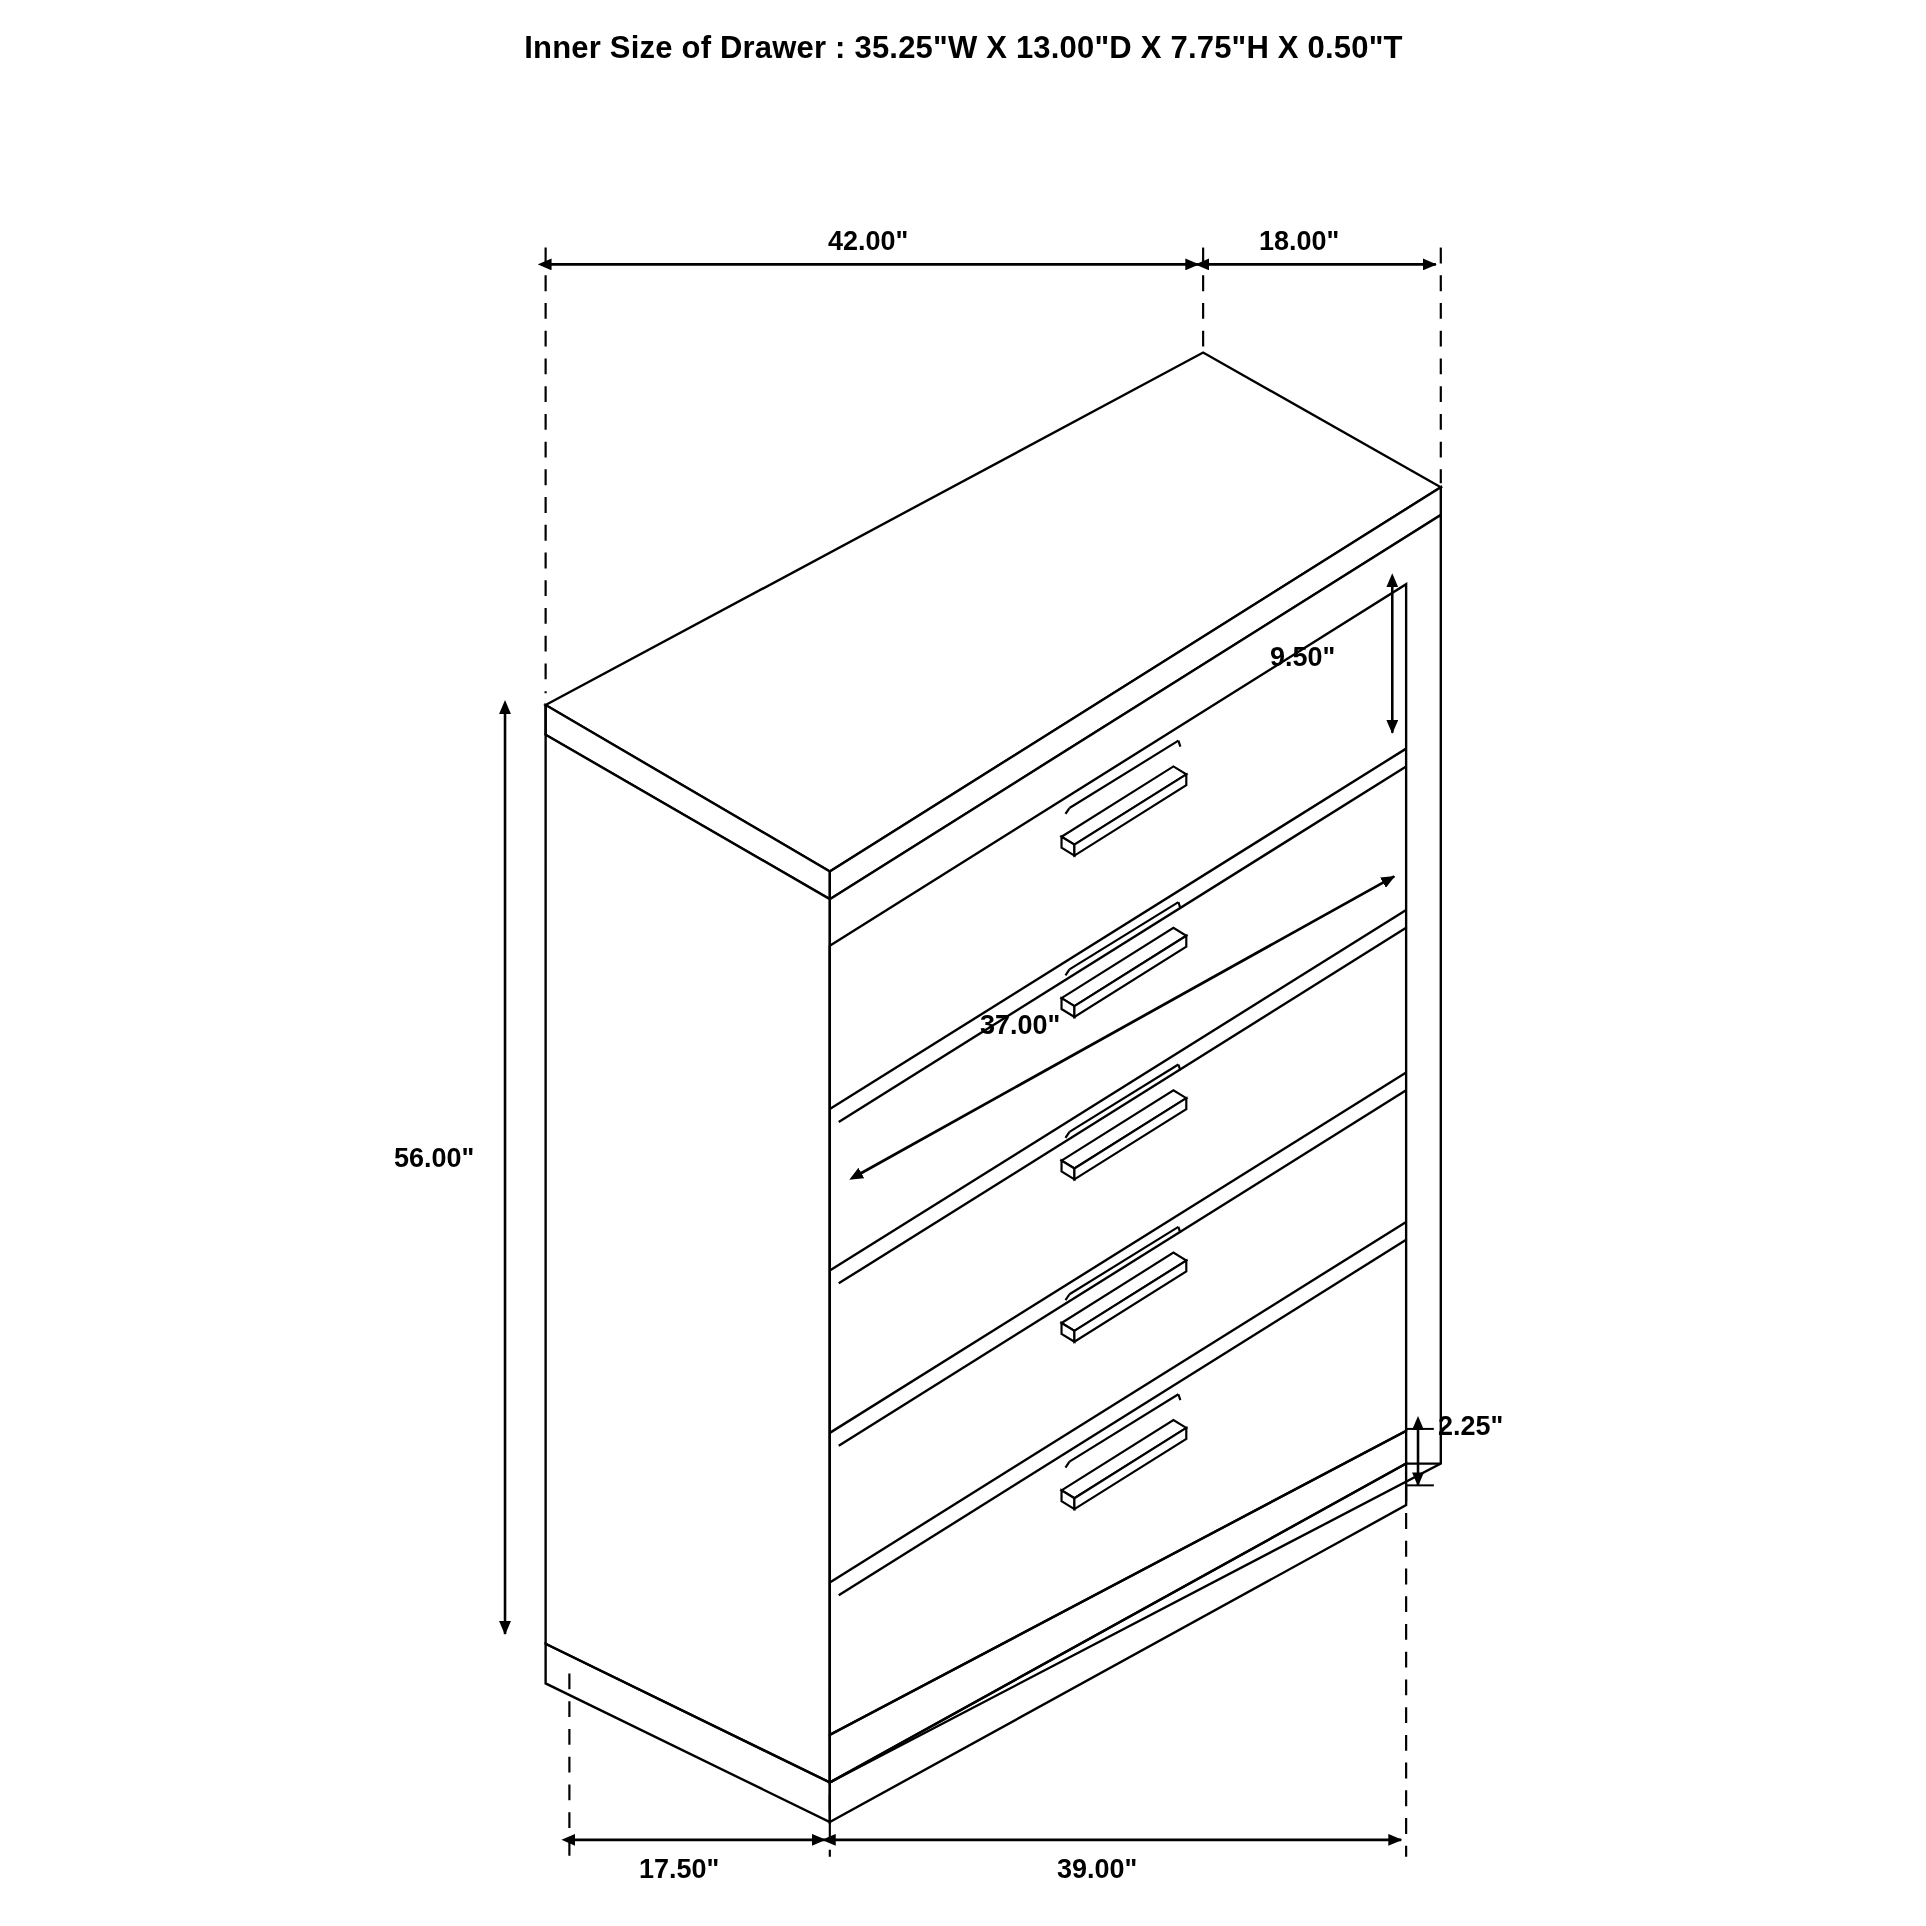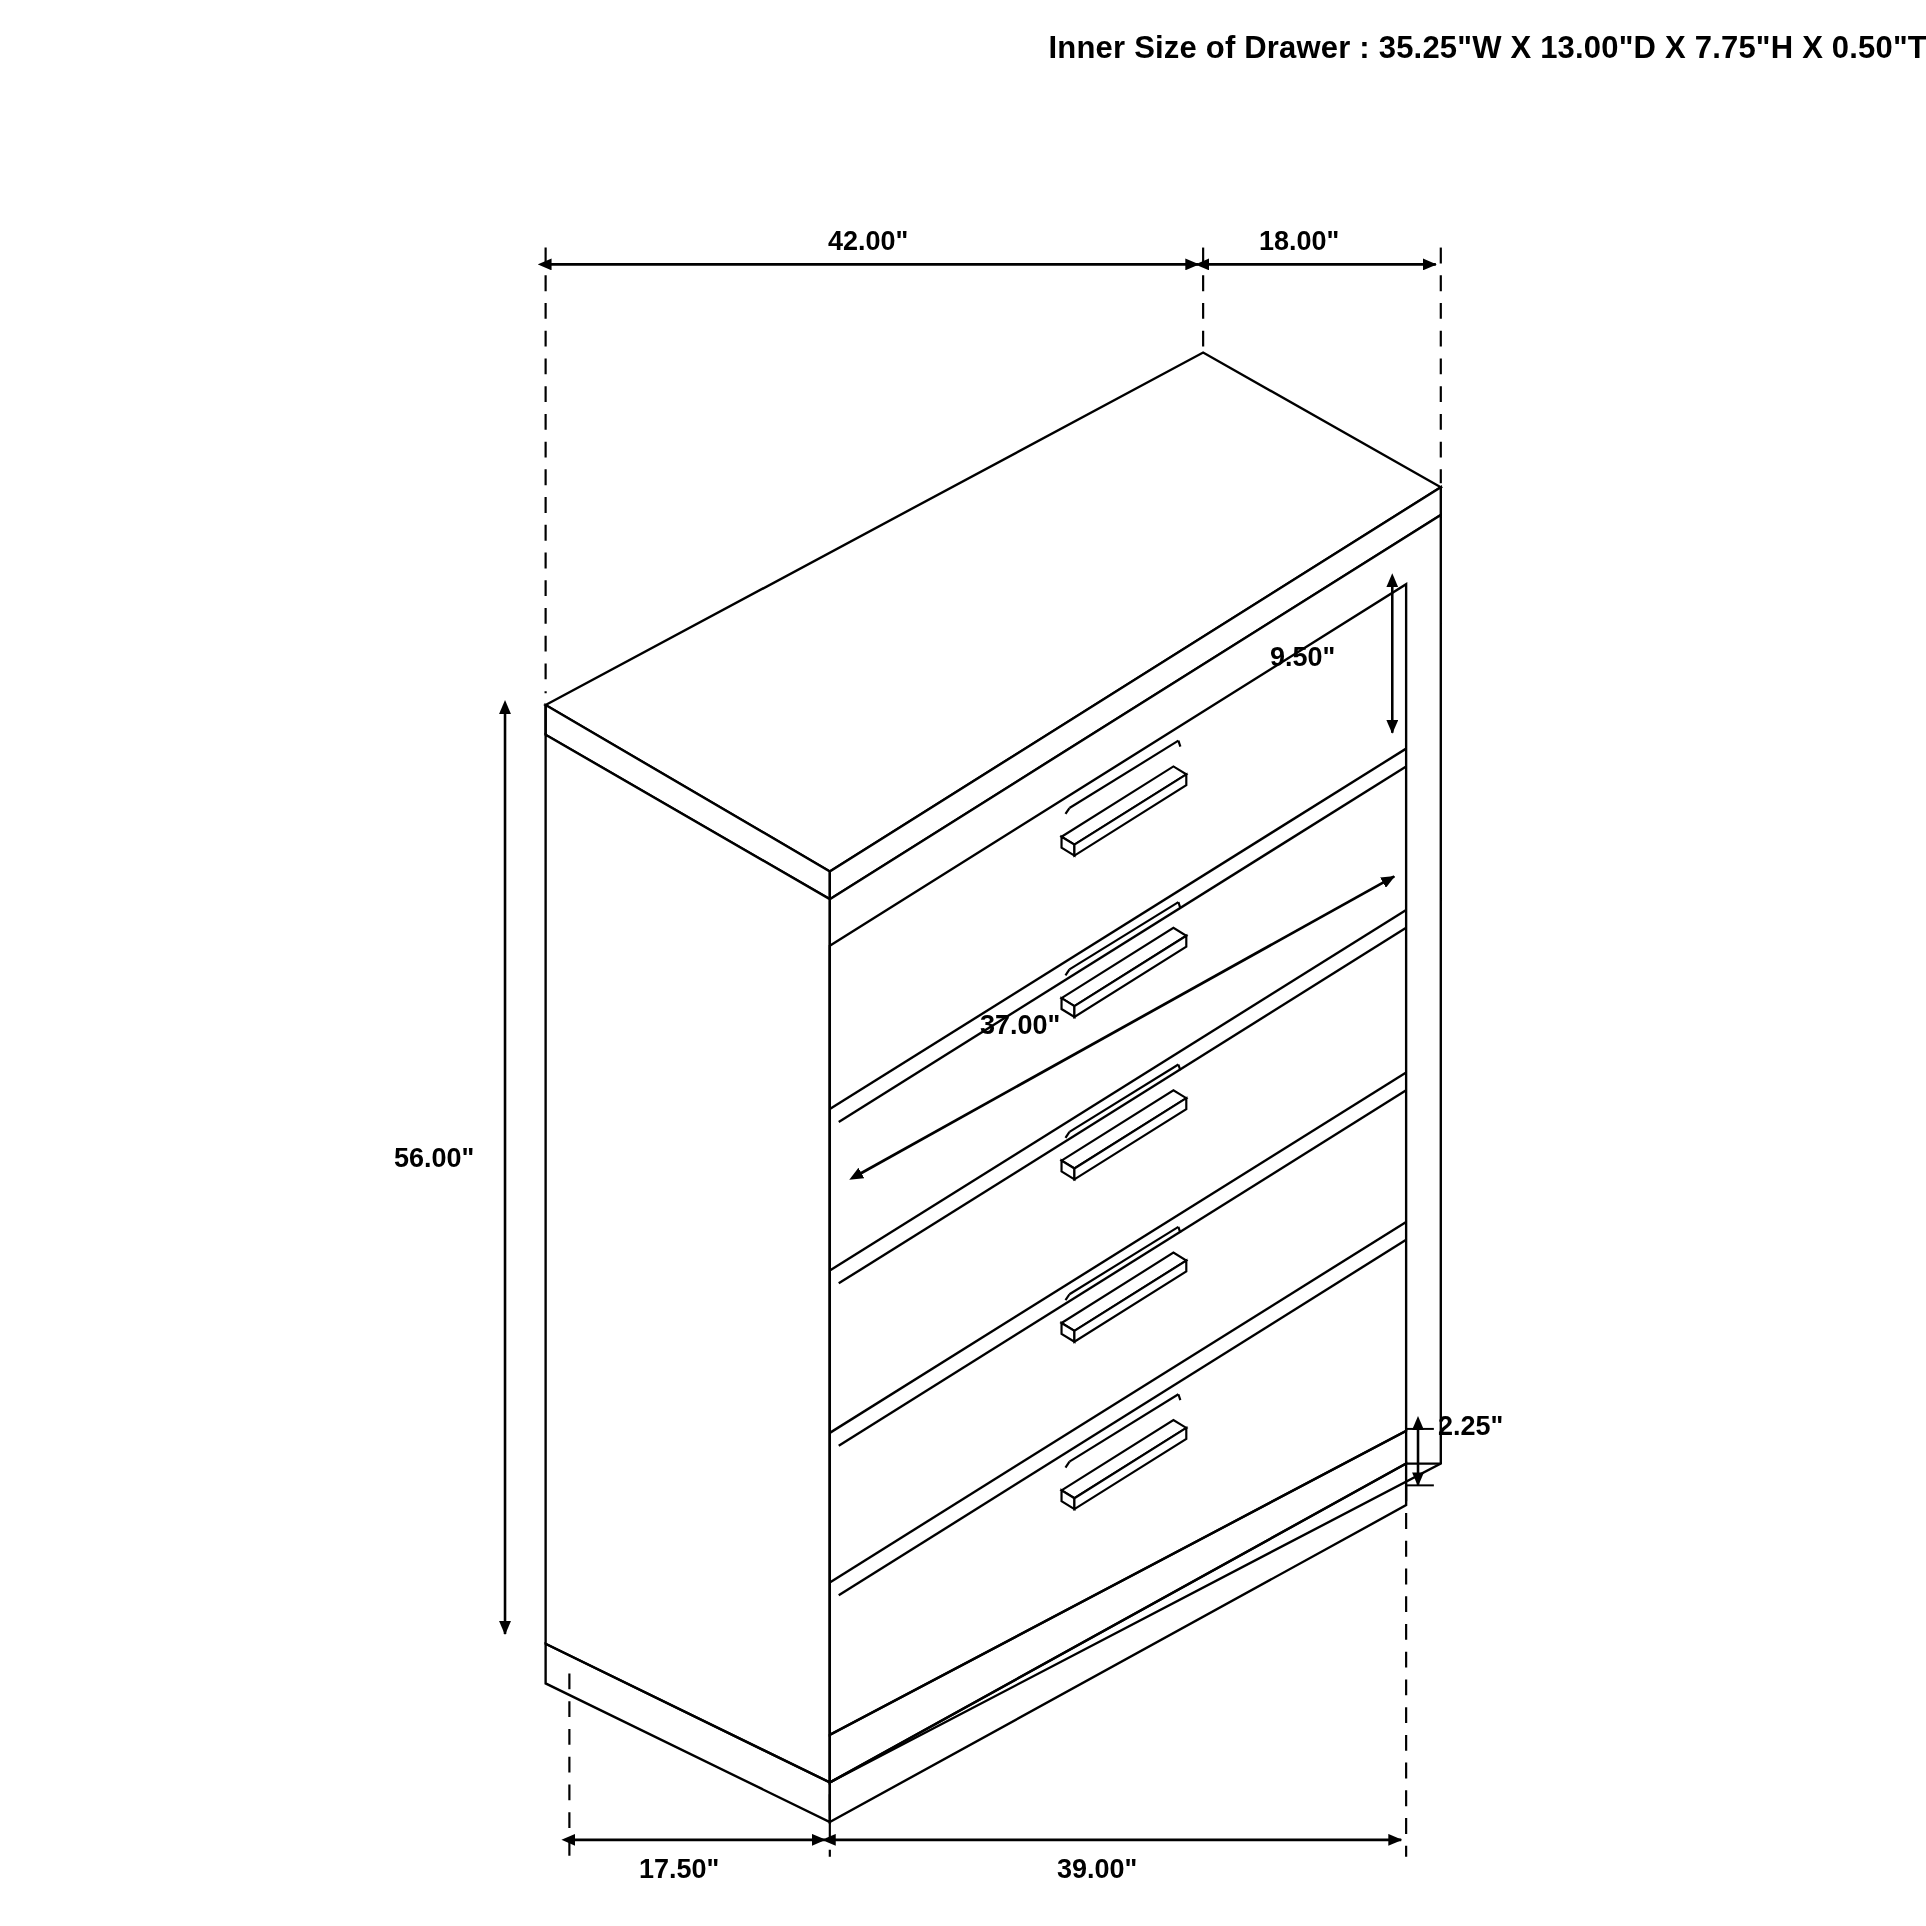--- a/index.html
+++ b/index.html
@@ -19,21 +19,21 @@
     position: absolute;
     left: 0; top: 0;
     width: 1927px;
     height: 1927px;
   }
   .title {
     position: absolute;
     top: 30px;
     left: 0;
     width: 1927px;
-    text-align: right;
+    text-align: center;
     font-size: 31px;
     font-weight: bold;
     letter-spacing: 0.2px;
   }
   svg.draw {
     position: absolute;
     left: 0; top: 0;
     width: 1927px;
     height: 1927px;
   }

